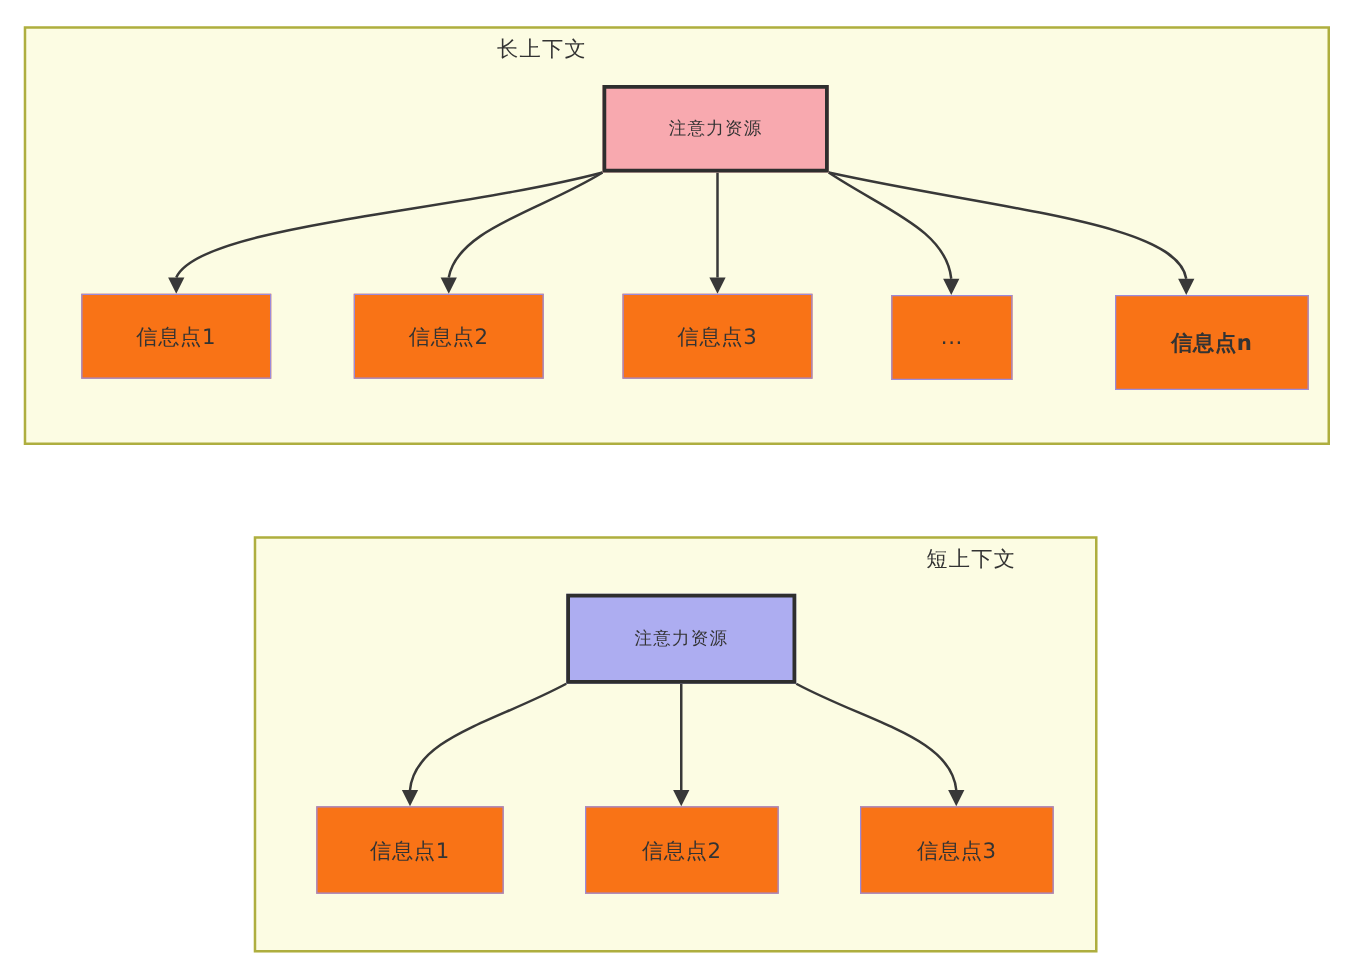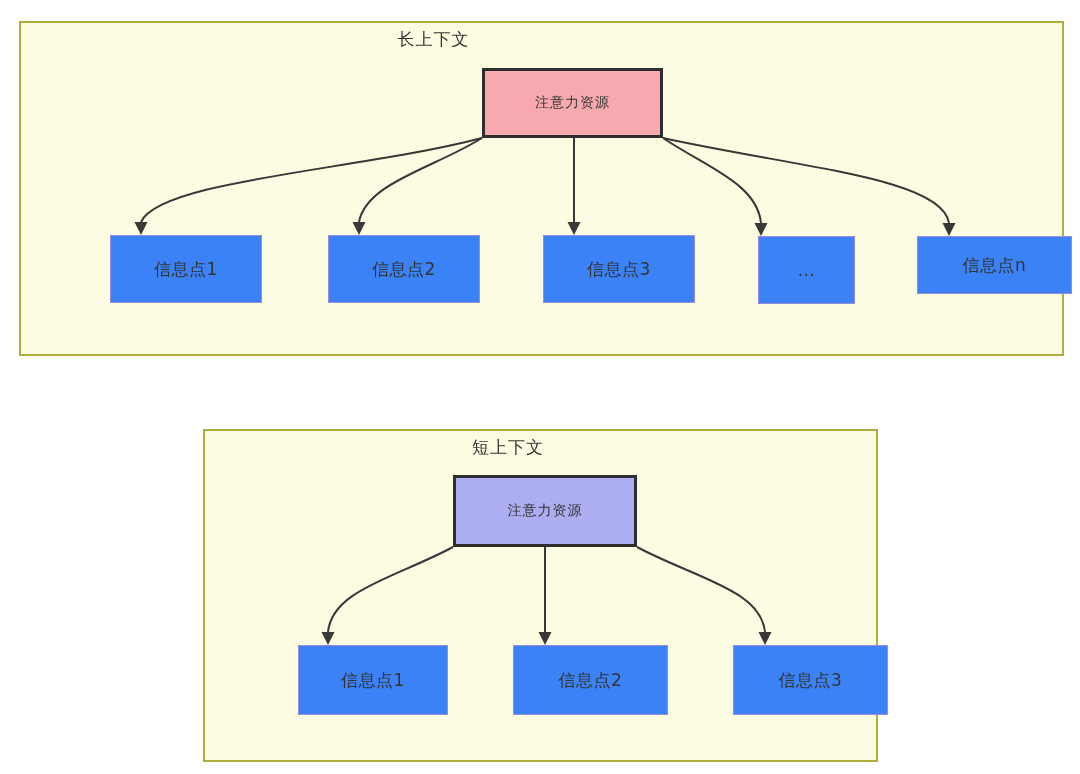--- a/index.html
+++ b/index.html
@@ -46,30 +46,29 @@
     font-size: 14px;
     color: #333333;
     z-index: 3;
     letter-spacing: 1px;
   }
   .attn-long { background: #F8A9AF; }
   .attn-short { background: #ADADF1; }
   .node {
     position: absolute;
     box-sizing: border-box;
-    background: #3b82f6;
+    background: #f97316;
     border: 1.5px solid #9B8ADB;
     display: flex;
     align-items: center;
     justify-content: center;
     font-size: 17px;
     color: #333333;
     z-index: 3;
     letter-spacing: 0.5px;
-    margin-left: 45px;
   }
   .edge-path {
     fill: none;
     stroke: #383838;
     stroke-width: 2;
   }
   .edge-head {
     fill: #383838;
     stroke: none;
   }
@@ -110,23 +109,23 @@
   </svg>
 
   <div class="panel-title" style="left:19px; top:28px; width:829px;">长上下文</div>
 
   <div class="attn-box attn-long" style="left:482px; top:68px; width:181px; height:70px;">注意力资源</div>
 
   <div class="node" style="left:65px; top:235px; width:152px; height:68px;">信息点1</div>
   <div class="node" style="left:283px; top:235px; width:152px; height:68px;">信息点2</div>
   <div class="node" style="left:498px; top:235px; width:152px; height:68px;">信息点3</div>
   <div class="node" style="left:713px; top:236px; width:97px; height:68px;">...</div>
-  <div class="node" style="left:872px; top:236px; width:155px; height:58px;">信息点n</div>
+  <div class="node" style="left:892px; top:236px; width:155px; height:76px;font-weight:bold;">信息点n</div>
 
-  <div class="panel-title" style="left:203px; top:436px; width:610px;">短上下文</div>
+  <div class="panel-title" style="left:203px; top:436px; width:610px;text-align:right;">短上下文</div>
 
   <div class="attn-box attn-short" style="left:453px; top:475px; width:184px; height:72px;">注意力资源</div>
 
   <div class="node" style="left:253px; top:645px; width:150px; height:70px;">信息点1</div>
   <div class="node" style="left:468px; top:645px; width:155px; height:70px;">信息点2</div>
   <div class="node" style="left:688px; top:645px; width:155px; height:70px;">信息点3</div>
 
 </div>
 
 </body></html>

